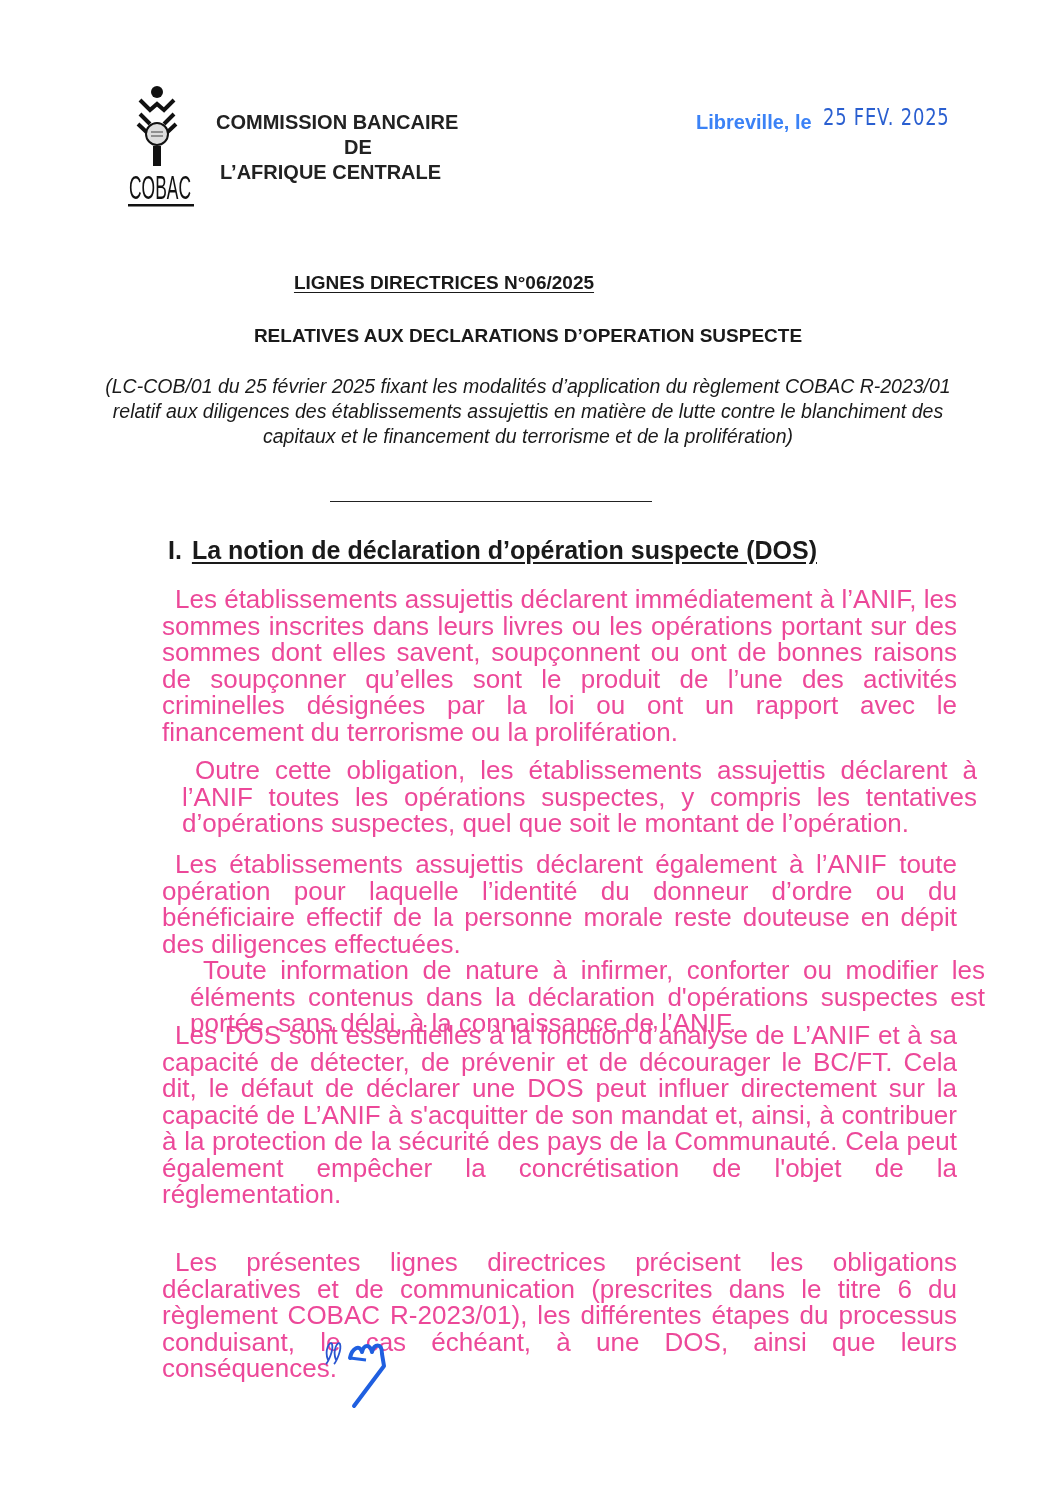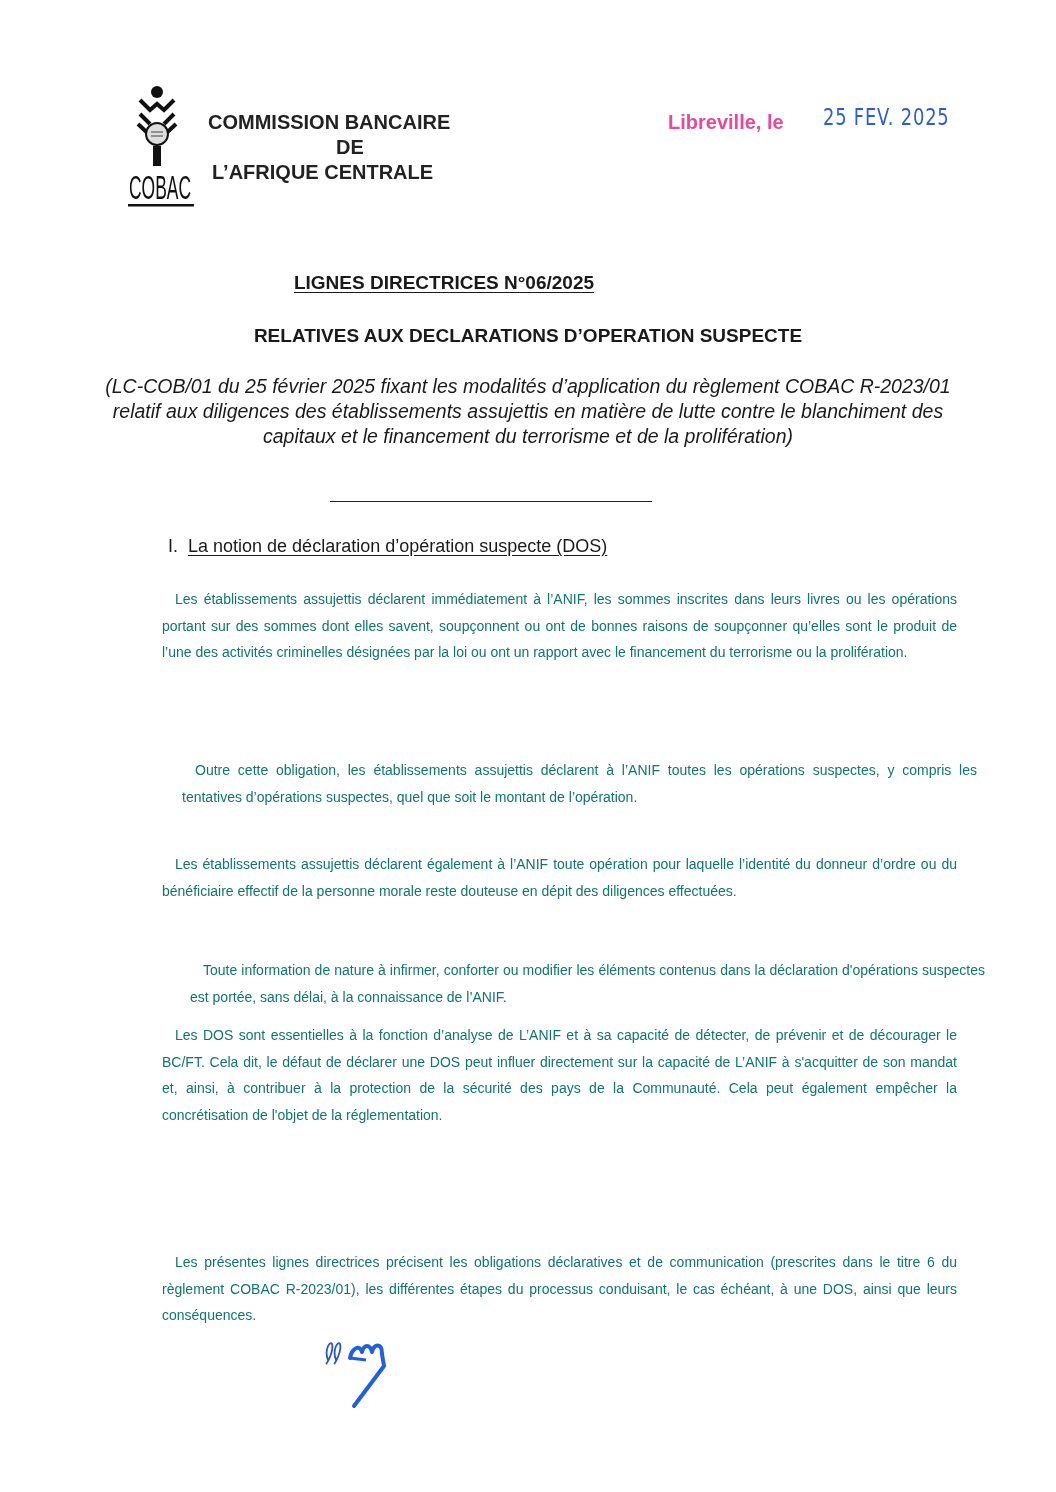--- a/index.html
+++ b/index.html
@@ -1,31 +1,31 @@
 <!DOCTYPE html>
 <html><head>
   <meta charset="utf-8">
   <style>
     html, body { margin: 0; padding: 0; background: #ffffff; }
     body { width: 1056px; height: 1492px; position: relative; overflow: hidden; color: #1a1a1a; font-family: "Liberation Sans", sans-serif; }
     .logo { position: absolute; left: 128px; top: 84px; width: 66px; height: 124px; }
-    .org { position: absolute; left: 200px; top: 110px; width: 300px; text-align: center; font-weight: bold; font-size: 20px; line-height: 25px; color: #222; }
+    .org { position: absolute; left: 208px; top: 110px; width: 300px; text-align: center; font-weight: bold; font-size: 20px; line-height: 25px; color: #222; }
     .org div { white-space: nowrap; }
     .org .l1 { text-align: left; padding-left: 8px; }
     .org .l3 { text-align: left; padding-left: 12px; }
-    .place { position: absolute; left: 668px; top: 111px; font-weight: bold; font-size: 20px; color: #ec4899; }
+    .place { position: absolute; left: 696px; top: 111px; font-weight: bold; font-size: 20px; color: #3b82f6; }
     .stamp { position: absolute; left: 823px; top: 104px; font-size: 23px; color: #2a5fd0; font-family: "DejaVu Sans", sans-serif; letter-spacing: 1px; transform: scaleX(0.78); transform-origin: left top; white-space: nowrap; }
     .title1 { position: absolute; left: 0; width: 888px; top: 272px; text-align: center; font-weight: bold; font-size: 19px; text-decoration: underline; text-underline-offset: 3px; }
     .title2 { position: absolute; left: 0; width: 1056px; top: 325px; text-align: center; font-weight: bold; font-size: 19px; }
     .subtitle { position: absolute; left: 100px; width: 856px; top: 374px; text-align: center; font-style: italic; font-size: 19.5px; line-height: 25px; }
     .rule { position: absolute; left: 330px; top: 501px; width: 322px; height: 1px; background: #222; }
-    .section { position: absolute; left: 168px; top: 536px; font-size: 18px; font-weight: normal; }
+    .section { position: absolute; left: 168px; top: 536px; font-size: 25px; font-weight: bold; }
     .section .num { margin-right: 10px; }
     .section .txt { text-decoration: underline; text-underline-offset: 3px; }
-    .para { position: absolute; left: 162px; width: 795px; font-size: 14px; line-height: 26.5px; text-align: justify; text-indent: 13px; color: #0f766e; }
+    .para { position: absolute; left: 162px; width: 795px; font-size: 26px; line-height: 26.5px; text-align: justify; text-indent: 13px; color: #ec4899; }
     .p1 { top: 586px; }
     .p2 { top: 757px; margin-left: 20px; }
     .p3 { top: 851px; }
     .p4 { top: 957px; margin-left: 28px; }
     .p5 { top: 1022px; }
     .p6 { top: 1249px; }
     .initials { position: absolute; left: 310px; top: 1330px; width: 110px; height: 80px; }
   </style>
 </head>
 <body>

